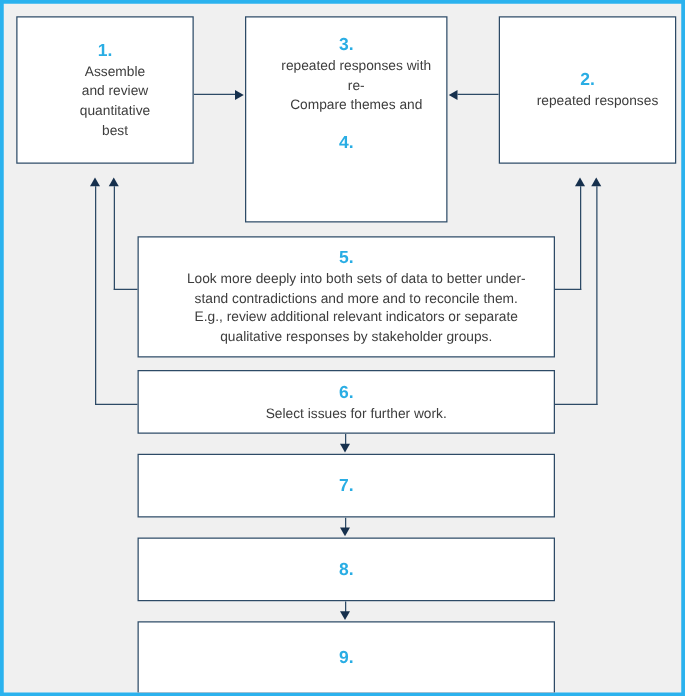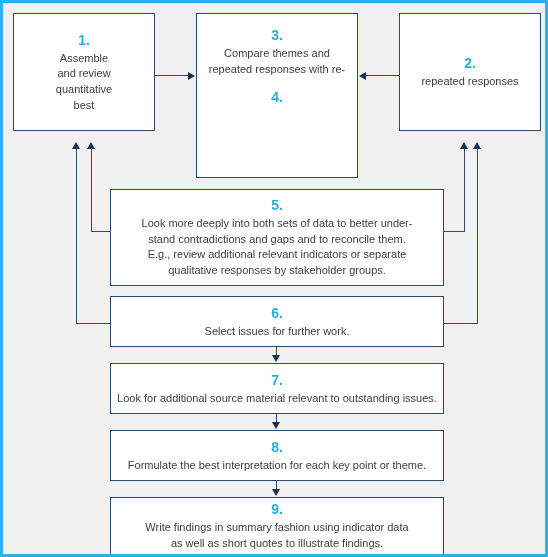--- a/index.html
+++ b/index.html
@@ -43,20 +43,21 @@
     font-weight: bold;
     font-size: 14px;
     line-height: 1.35;
     margin-bottom: 1px;
   }
   .txt {
     font-size: 11px;
     line-height: 1.42;
     color: #3d3d3d;
     padding: 0 6px;
+    margin-left: 16px;
   }
   .seg {
     width: 100%;
     display: flex;
     flex-direction: column;
     align-items: center;
     justify-content: center;
   }
   .seg + .seg { margin-top: 11px; }
 
@@ -106,73 +107,63 @@
       <div>and review</div>
       <div>quantitative</div>
       <div>best</div>
     </div>
   </div>
 
   <div class="box" style="left:193px; top:10px; width:162px; height:165px; justify-content:flex-start; padding-top:12px;">
     <div class="seg">
       <div class="num">3.</div>
       <div class="txt">
+        <div>repeated responses with re-</div>
         <div>Compare themes and</div>
-        <div>repeated responses with re-</div>
       </div>
     </div>
     <div class="seg">
       <div class="num">4.</div>
     </div>
   </div>
 
   <div class="box" style="left:396px; top:10px; width:142px; height:118px;">
     <div class="num">2.</div>
     <div class="txt">
       <div>repeated responses</div>
     </div>
   </div>
 
   <div class="box" style="left:107px; top:186px; width:334px; height:97px;">
     <div class="num">5.</div>
     <div class="txt">
       <div>Look more deeply into both sets of data to better under-</div>
-      <div>stand contradictions and gaps and to reconcile them.</div>
+      <div>stand contradictions and more and to reconcile them.</div>
       <div>E.g., review additional relevant indicators or separate</div>
       <div>qualitative responses by stakeholder groups.</div>
     </div>
   </div>
 
   <div class="box" style="left:107px; top:293px; width:334px; height:51px;">
     <div class="num">6.</div>
     <div class="txt">
       <div>Select issues for further work.</div>
     </div>
   </div>
 
   <div class="box" style="left:107px; top:360px; width:334px; height:51px;">
     <div class="num">7.</div>
-    <div class="txt">
-      <div>Look for additional source material relevant to outstanding issues.</div>
-    </div>
   </div>
 
   <div class="box" style="left:107px; top:427px; width:334px; height:51px;">
     <div class="num">8.</div>
-    <div class="txt">
-      <div>Formulate the best interpretation for each key point or theme.</div>
-    </div>
   </div>
 
   <div class="box" style="left:107px; top:494px; width:334px; height:58px;">
     <div class="num">9.</div>
-    <div class="txt">
-      <div>Write findings in summary fashion using indicator data</div>
-      <div>as well as short quotes to illustrate findings.</div>
-    </div>
   </div>
 
   <div class="hline" style="left:152px; top:72px; width:33px;"></div>
   <div class="arrow-right" style="left:185px; top:69px;"></div>
 
   <div class="hline" style="left:363px; top:72px; width:33px;"></div>
   <div class="arrow-left" style="left:356px; top:69px;"></div>
 
   <div class="hline" style="left:88px; top:228px; width:20px;"></div>
   <div class="vline" style="left:88px; top:146px; height:83px;"></div>

